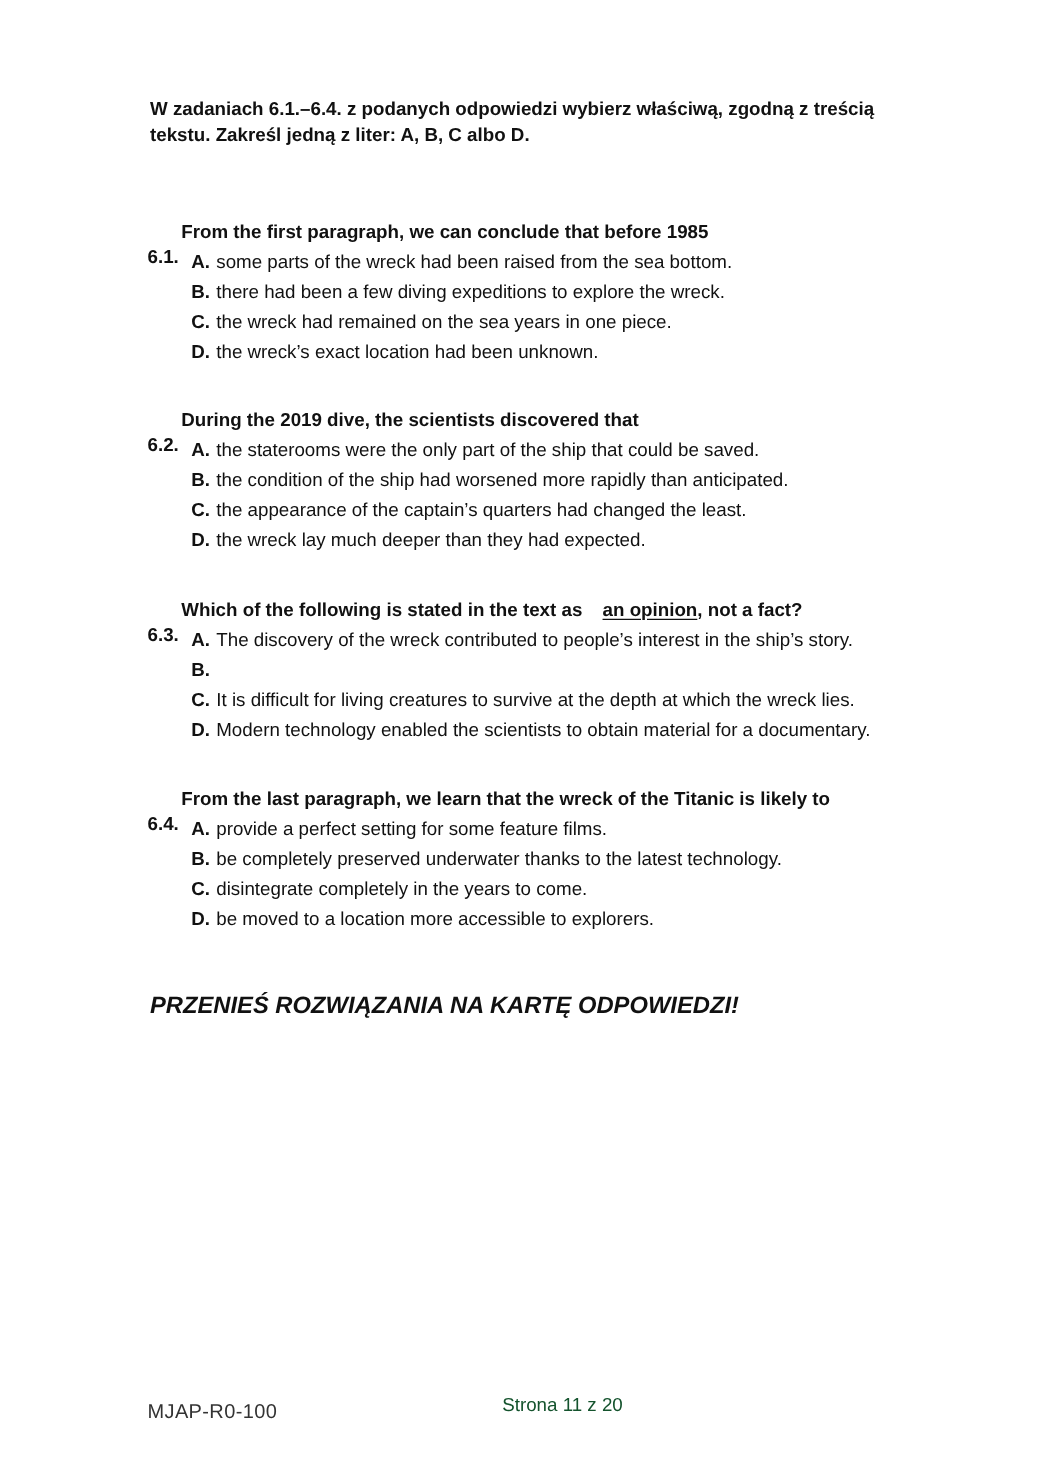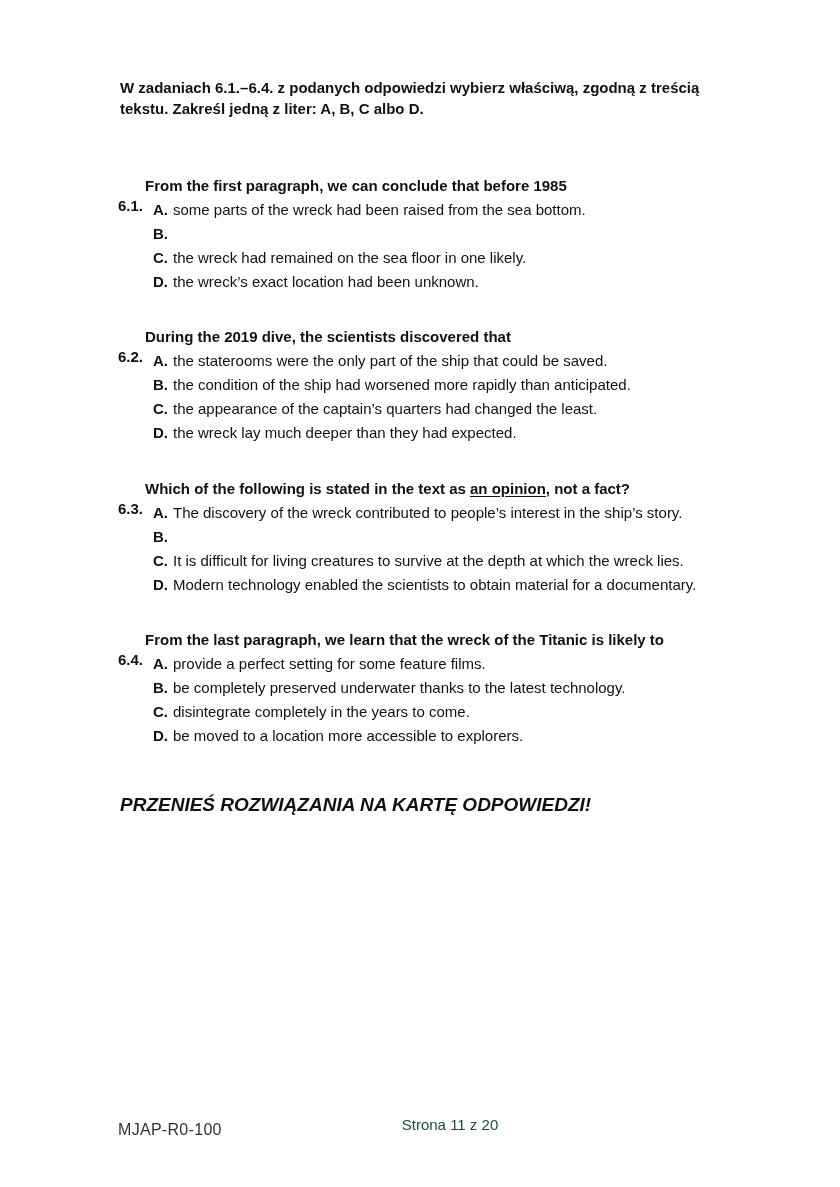--- a/index.html
+++ b/index.html
@@ -39,20 +39,21 @@
     font-weight: bold;
   }
   .q-num {
     flex: none;
     width: 27px;
     margin-top: 20px;
   }
   .underlined {
     text-decoration: underline;
     text-underline-offset: 2px;
+    margin-left: 12px;
   }
   .option {
     display: flex;
     height: 24px;
     line-height: 24px;
     padding-left: 35px;
   }
   .opt-letter {
     flex: none;
     width: 20px;
@@ -105,24 +106,25 @@
     <div class="q-title">
       <span class="q-num">6.1.</span>
       <span><span>From the first paragraph, we can conclude that before 1985</span><span class="underlined"></span><span></span></span>
     </div>
     <div class="option">
       <span class="opt-letter">A.</span>
       <span>some parts of the wreck had been raised from the sea bottom.</span>
     </div>
     <div class="option">
       <span class="opt-letter">B.</span>
-    </div>
-    <div class="option">
-      <span class="opt-letter">C.</span>
-      <span>the wreck had remained on the sea floor in one likely.</span>
+      <span>there had been a few diving expeditions to explore the wreck.</span>
+    </div>
+    <div class="option">
+      <span class="opt-letter">C.</span>
+      <span>the wreck had remained on the sea years in one piece.</span>
     </div>
     <div class="option">
       <span class="opt-letter">D.</span>
       <span>the wreck’s exact location had been unknown.</span>
     </div>
   </div>
 
   <div class="question q2">
     <div class="q-title">
       <span class="q-num">6.2.</span>

